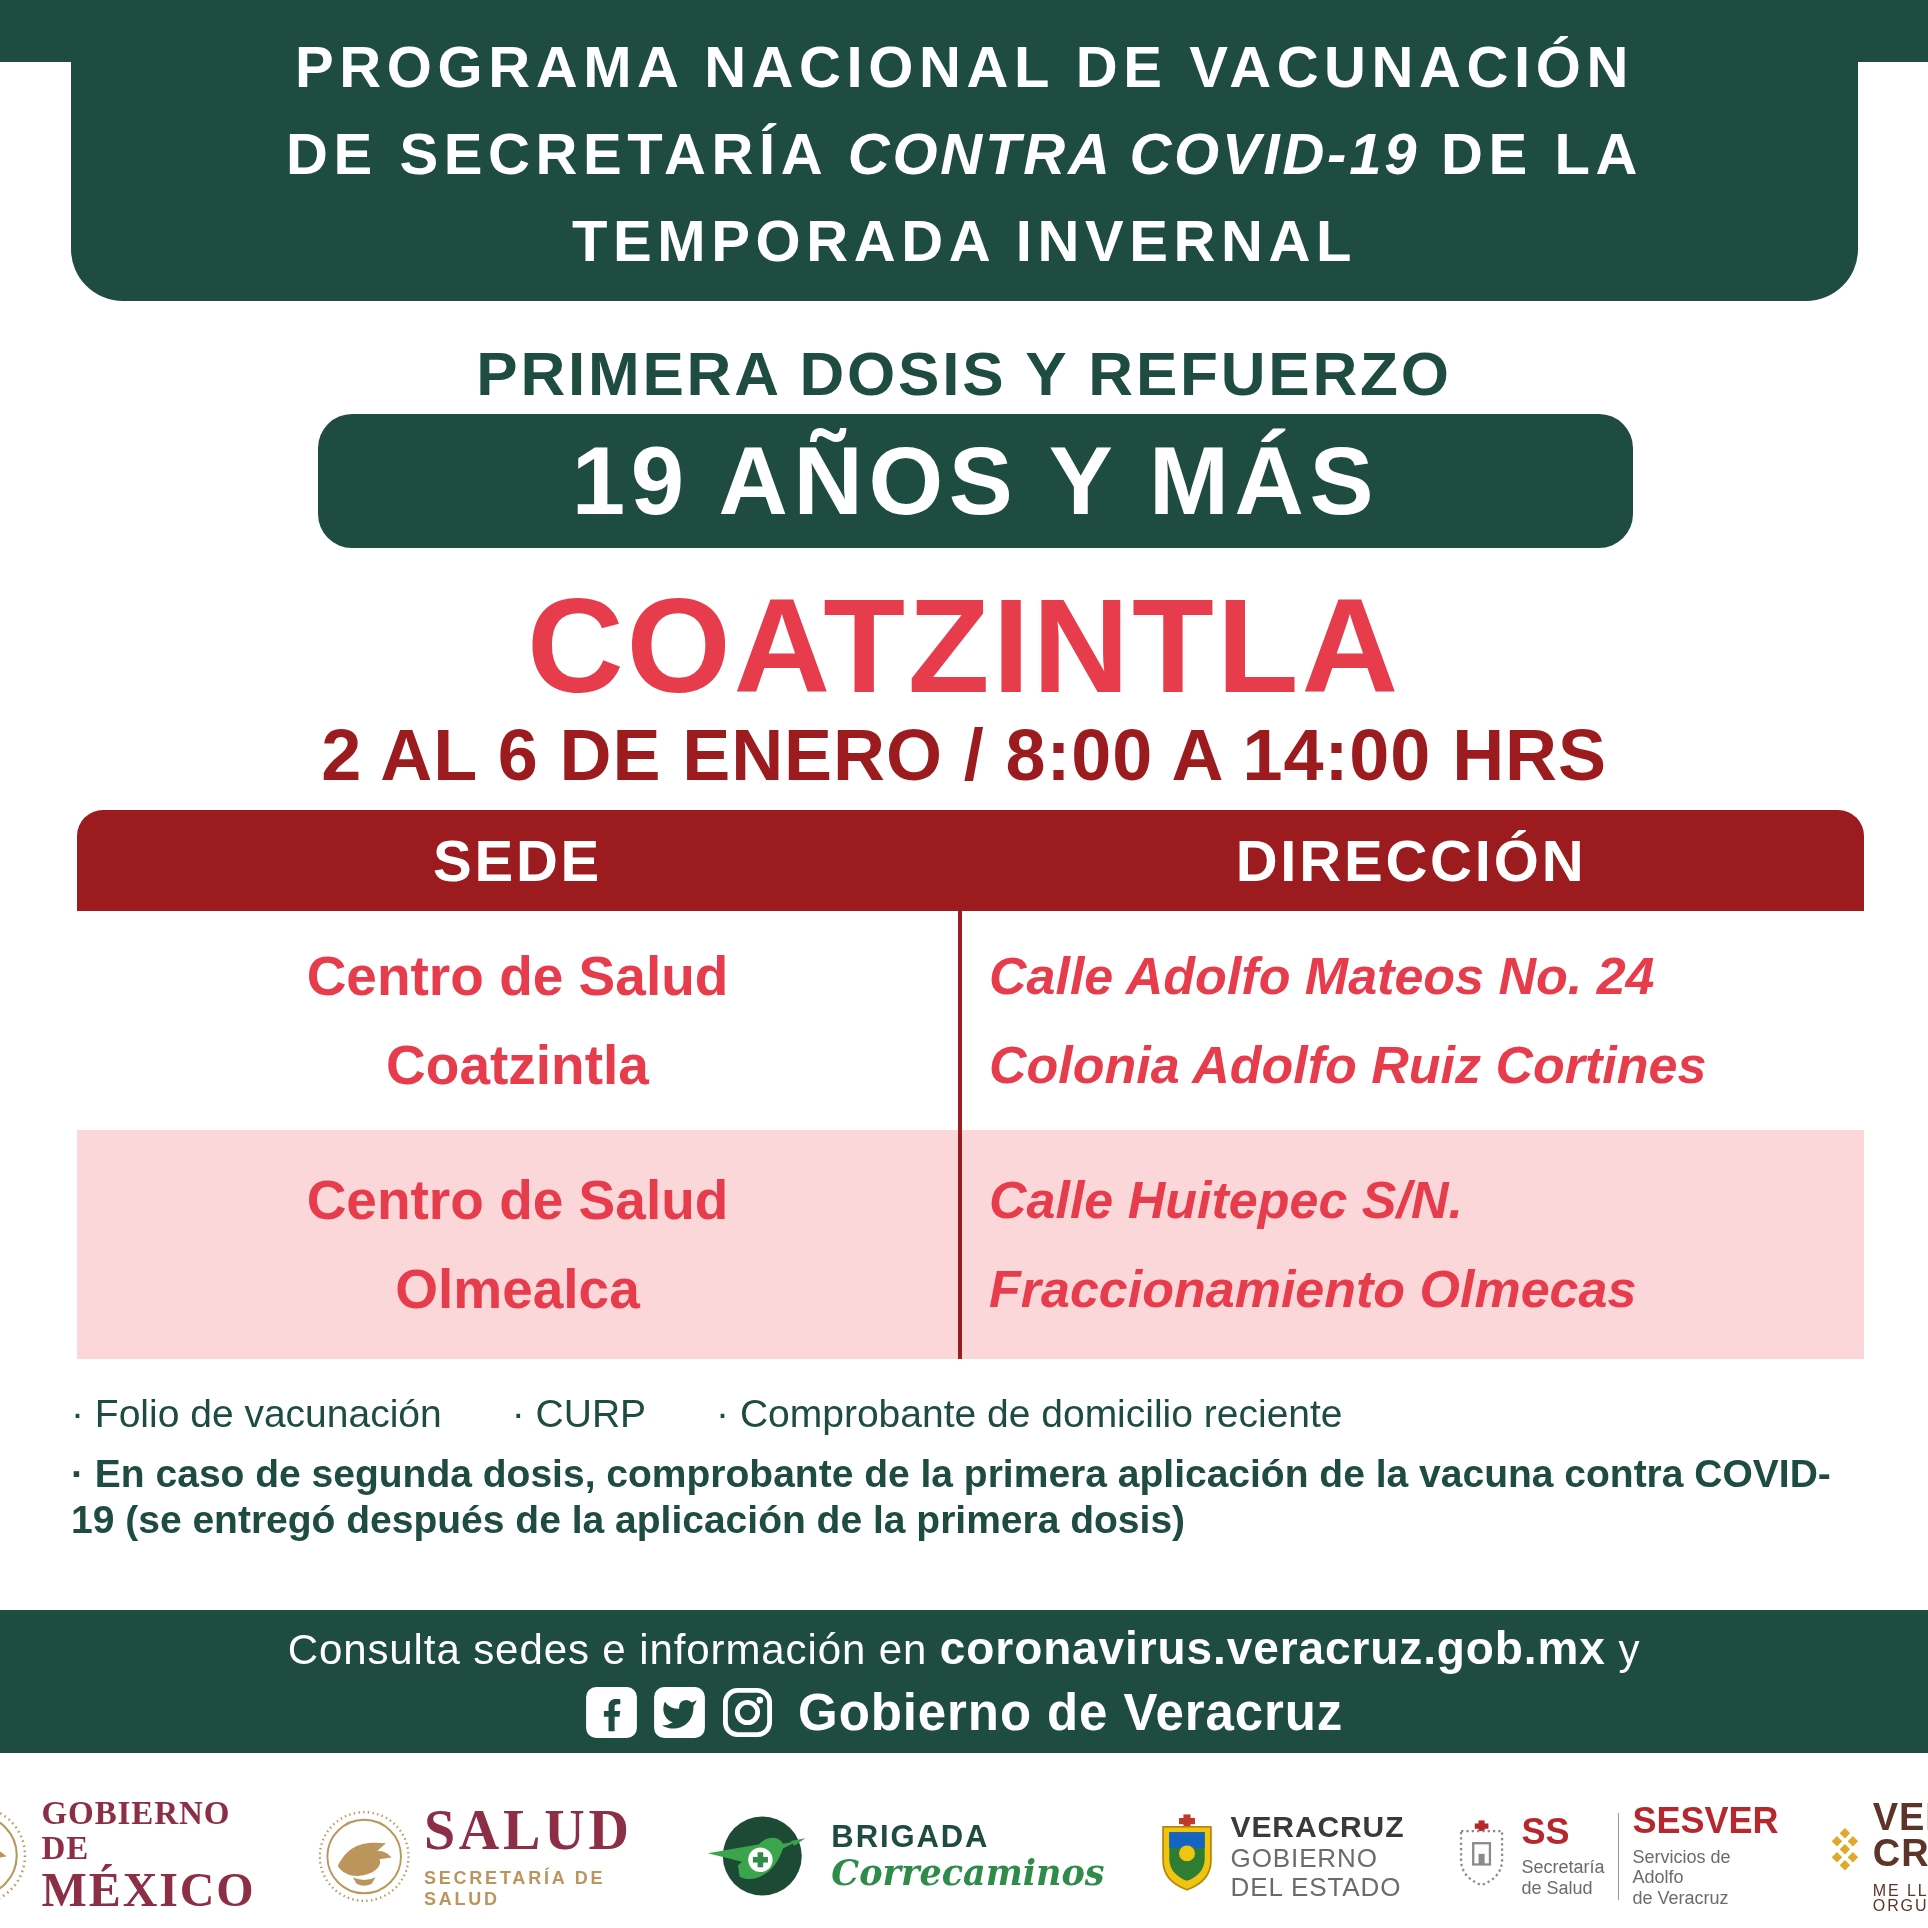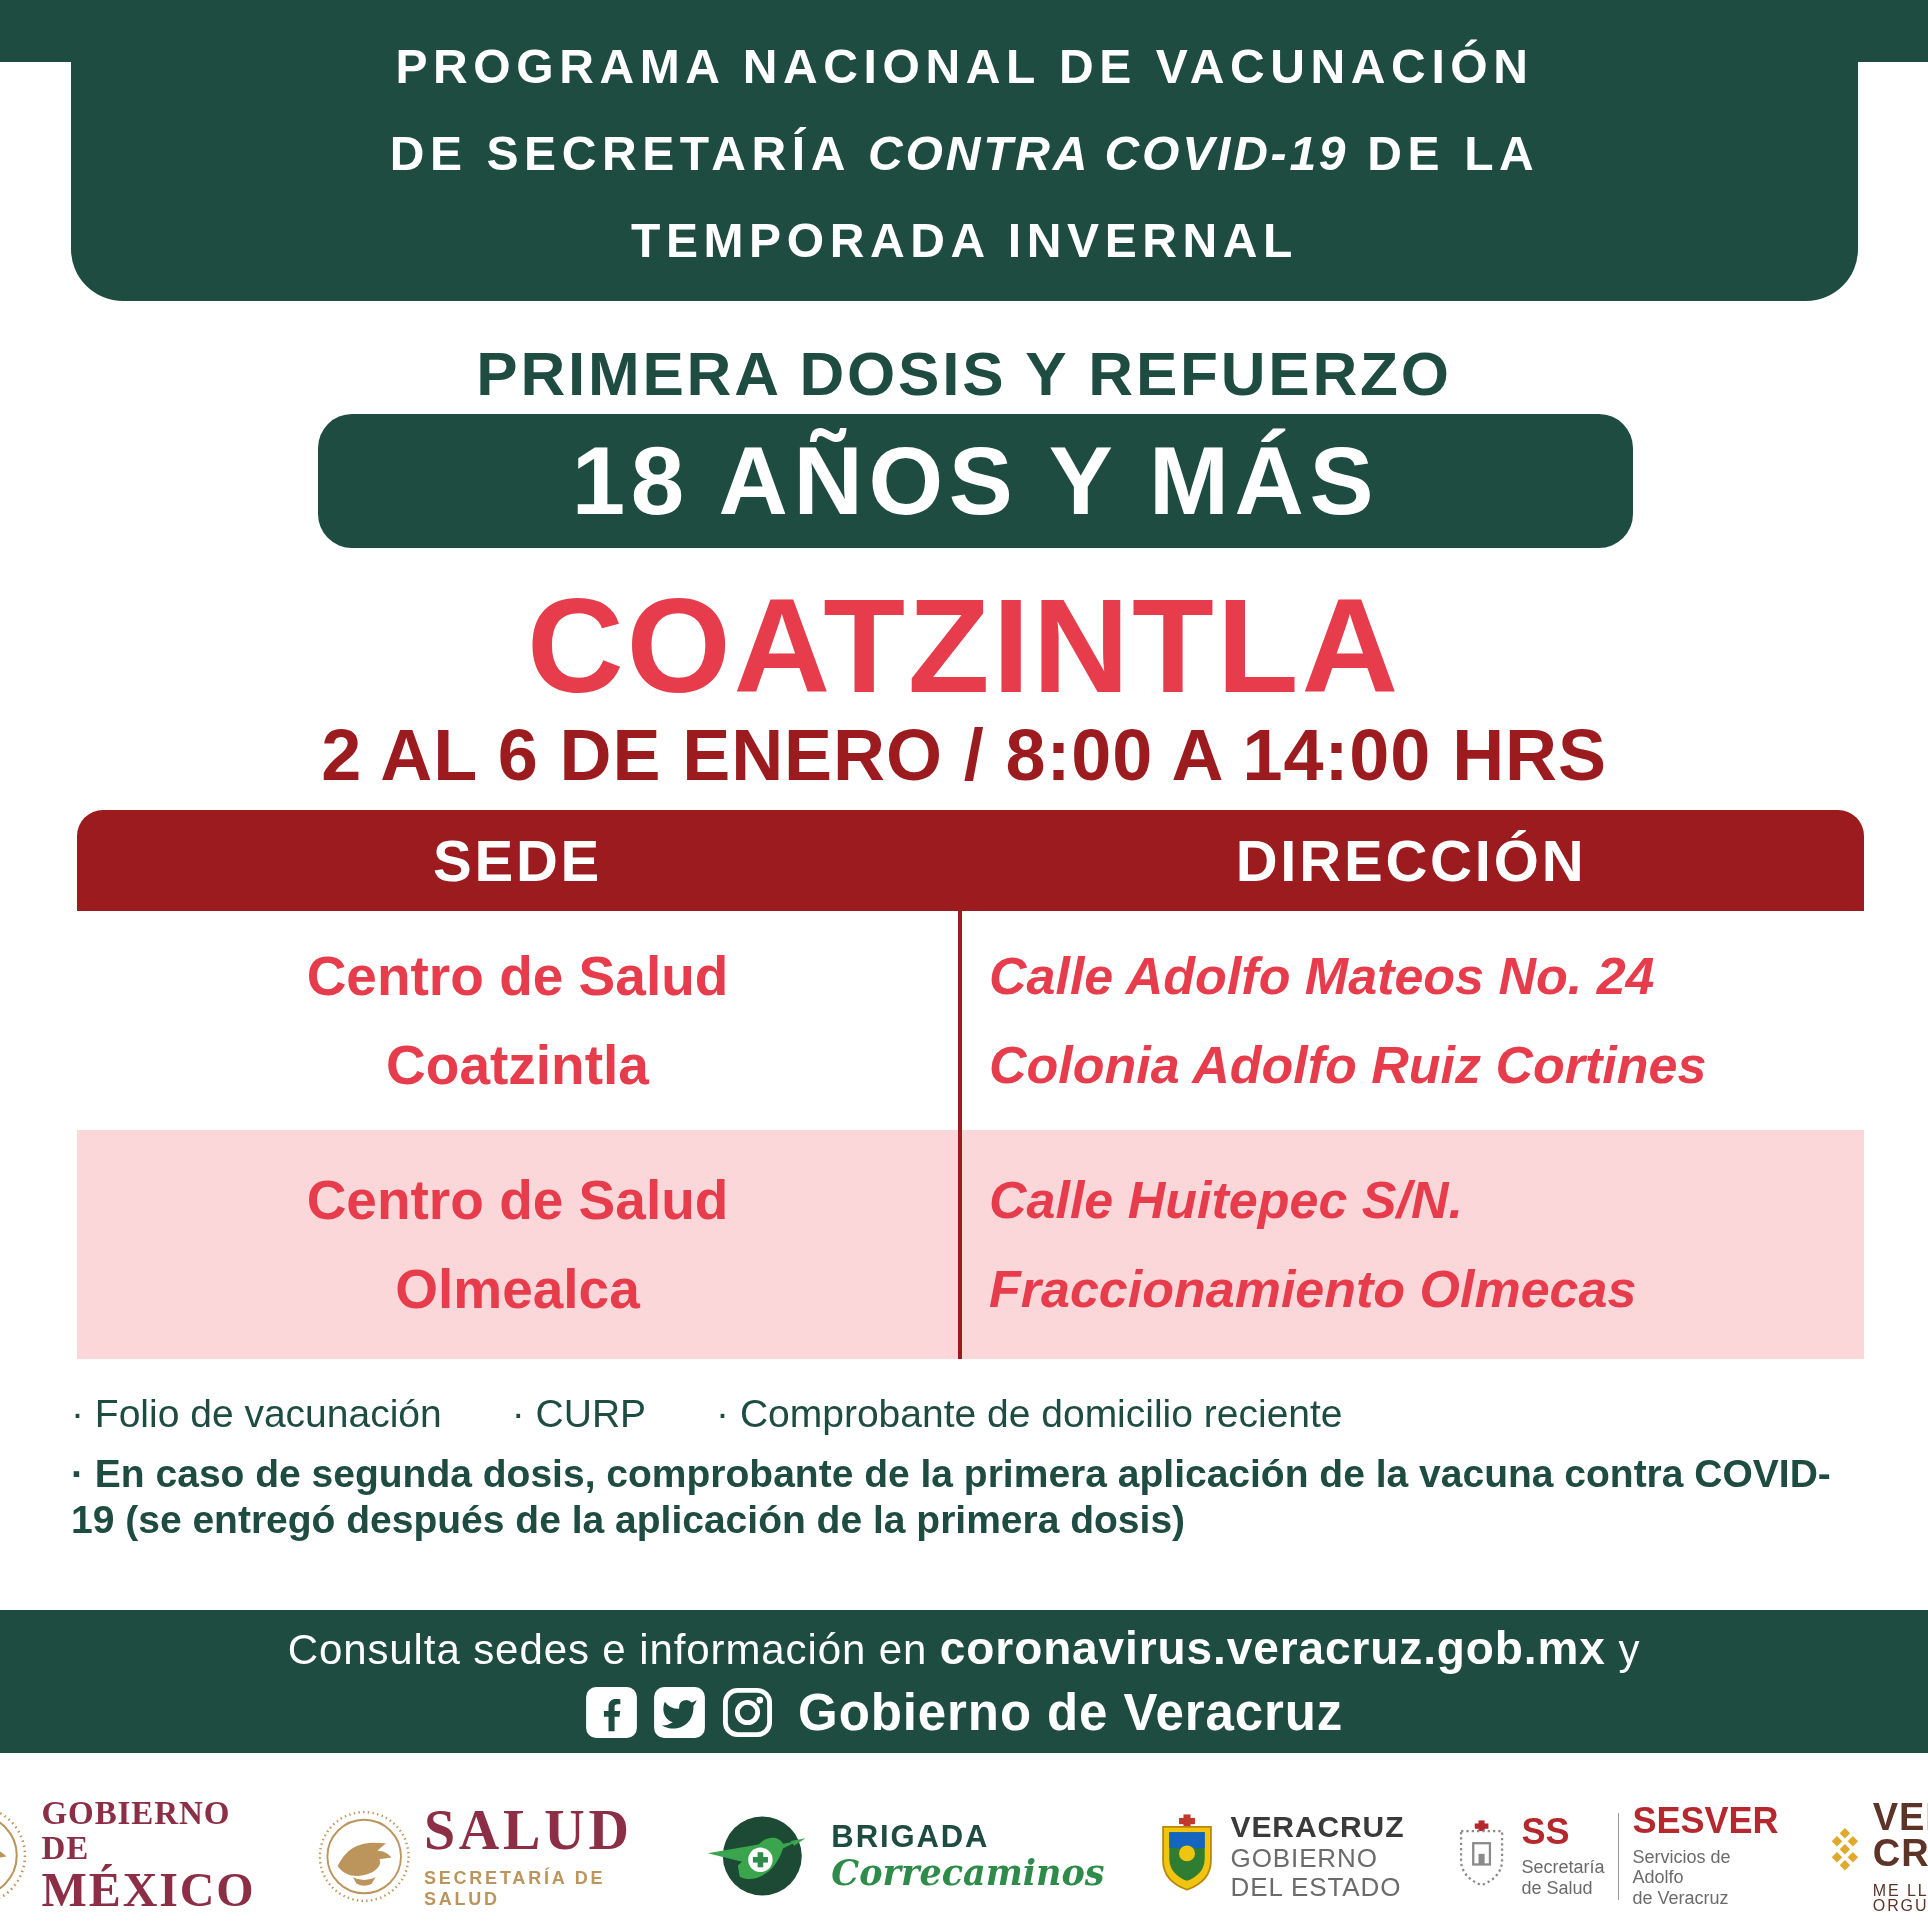--- a/index.html
+++ b/index.html
@@ -15,21 +15,21 @@
   .preline{white-space:pre-line;}
 
   
   .top-bar{position:absolute; left:0; top:0; width:1928px; height:62px; background:var(--green);}
   .top-banner{
     position:absolute; left:71px; top:0; width:1787px; height:301px;
     background:var(--green); border-radius:0 0 52px 52px;
     display:flex; flex-direction:column; justify-content:center; align-items:center;
     color:#fff; text-align:center; padding-top:5.6px;
   }
-  .t-line{font-size:48px; font-weight:600; letter-spacing:5.6px; line-height:87px; white-space:nowrap;}
+  .t-line{font-size:58px; font-weight:600; letter-spacing:5.6px; line-height:87px; white-space:nowrap;}
   .t-line .em{font-style:italic; font-weight:800; letter-spacing:2.8px;}
 
   
   .subtitle{
     position:absolute; top:343px; left:0; width:1928px; text-align:center;
     color:var(--green); font-size:62px; font-weight:700; letter-spacing:2.8px; line-height:1;
   }
   .age-banner{
     position:absolute; left:318px; top:414px; width:1315px; height:134px;
     background:var(--green); border-radius:34px;
@@ -114,21 +114,21 @@
 
   <section class="top-banner">
     <p class="t-line">PROGRAMA NACIONAL DE VACUNACIÓN</p>
     <p class="t-line"><span>DE SECRETARÍA </span><span class="em">CONTRA COVID-19</span><span> DE LA</span></p>
     <p class="t-line">TEMPORADA INVERNAL</p>
   </section>
 
   <p class="subtitle">PRIMERA DOSIS Y REFUERZO</p>
 
   <div class="age-banner">
-    <span>18 AÑOS Y MÁS</span>
+    <span>19 AÑOS Y MÁS</span>
   </div>
 
   <h1 class="municipality">COATZINTLA</h1>
 
   <p class="schedule">2 AL 6 DE ENERO / 8:00 A 14:00 HRS</p>
 
   <div class="table">
     <div class="thead">
       <div class="th c-sede">SEDE</div>
       <div class="th c-dir">DIRECCIÓN</div>

